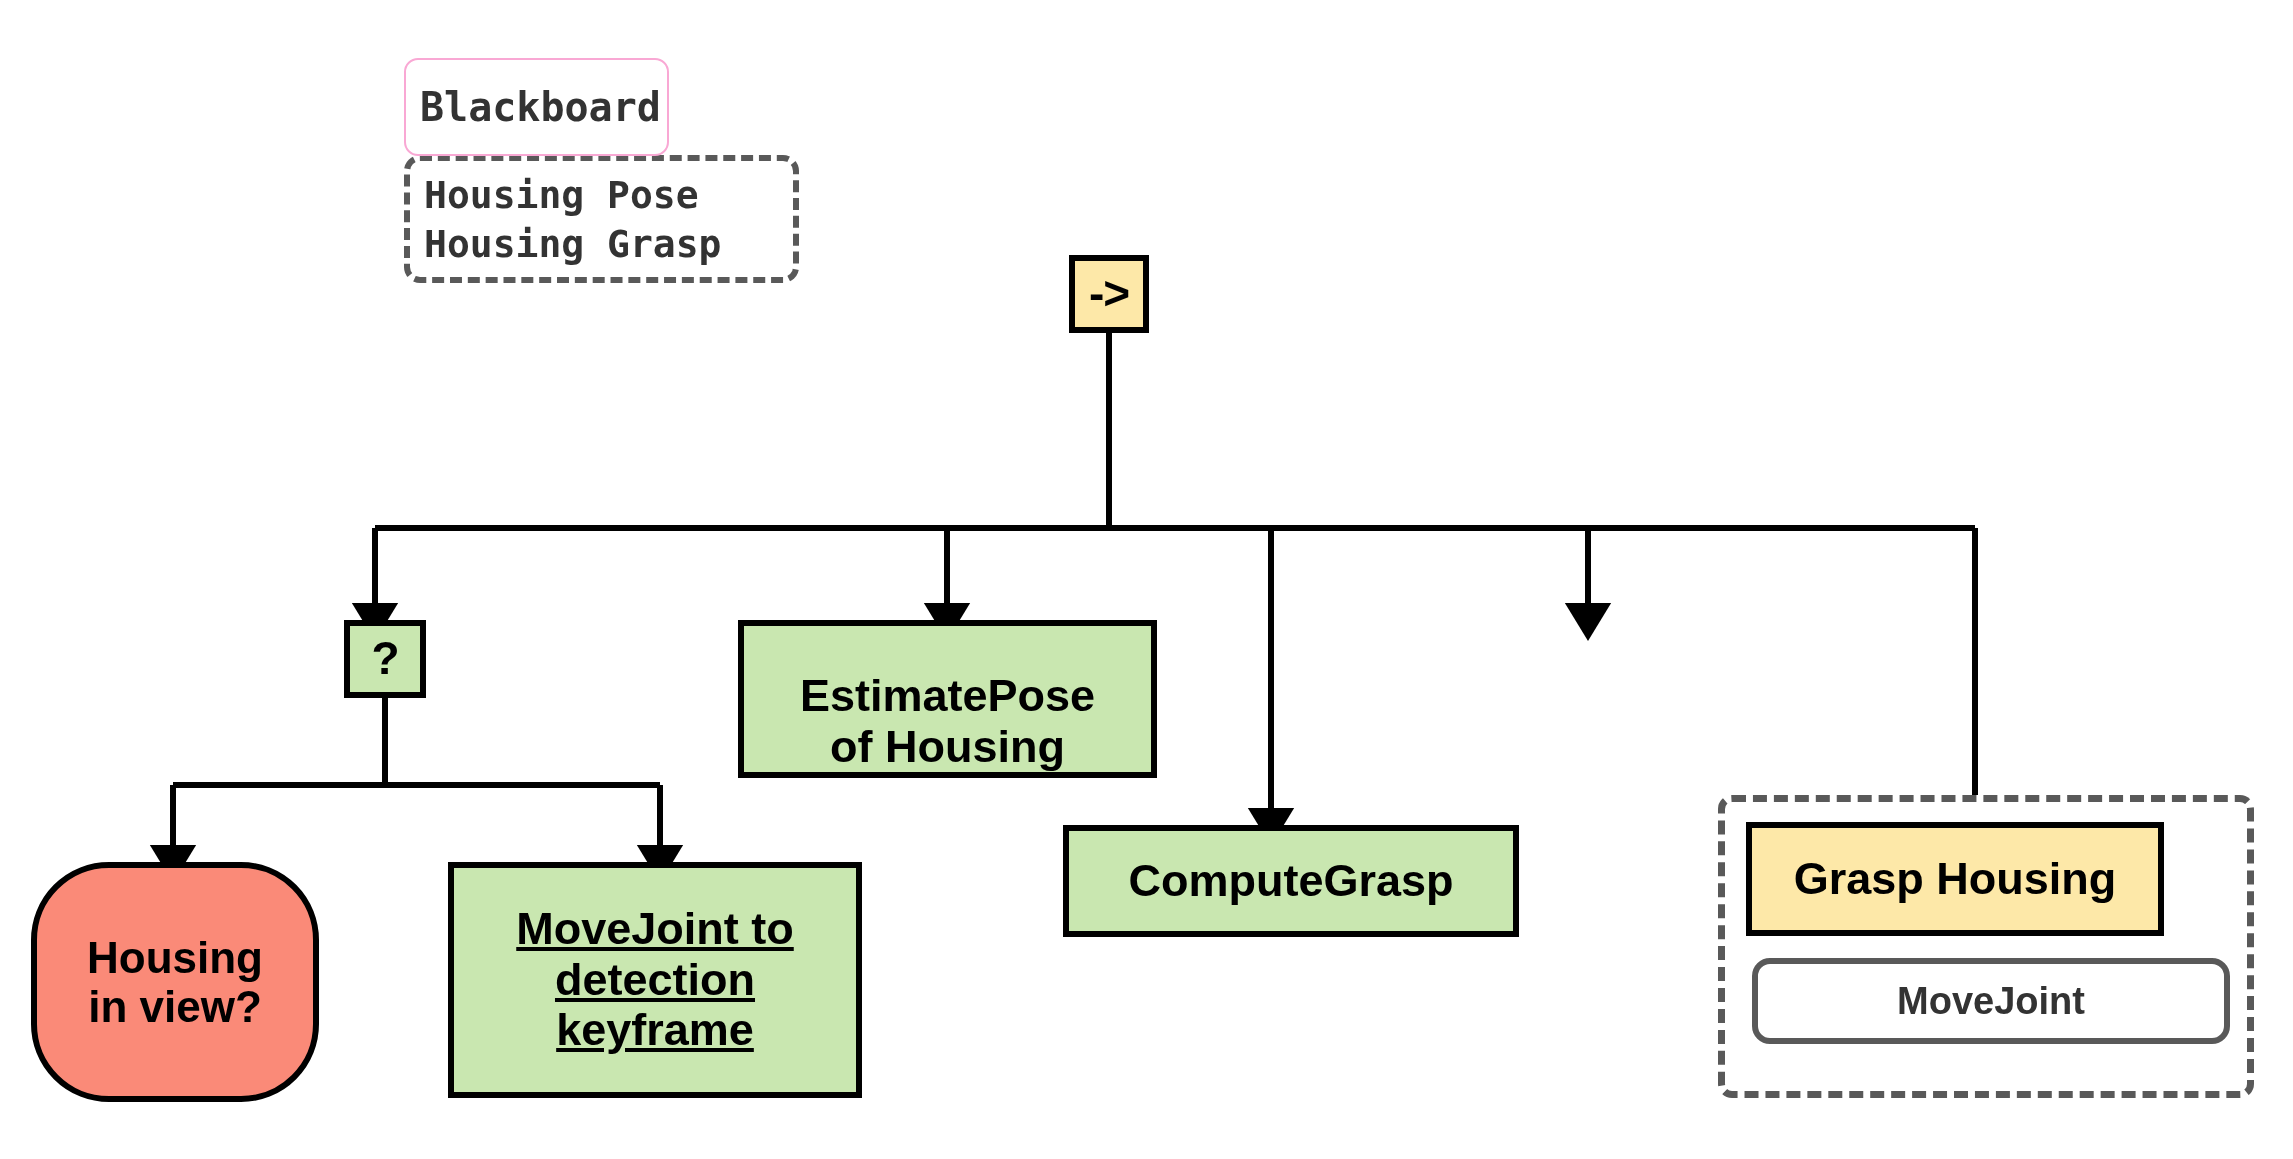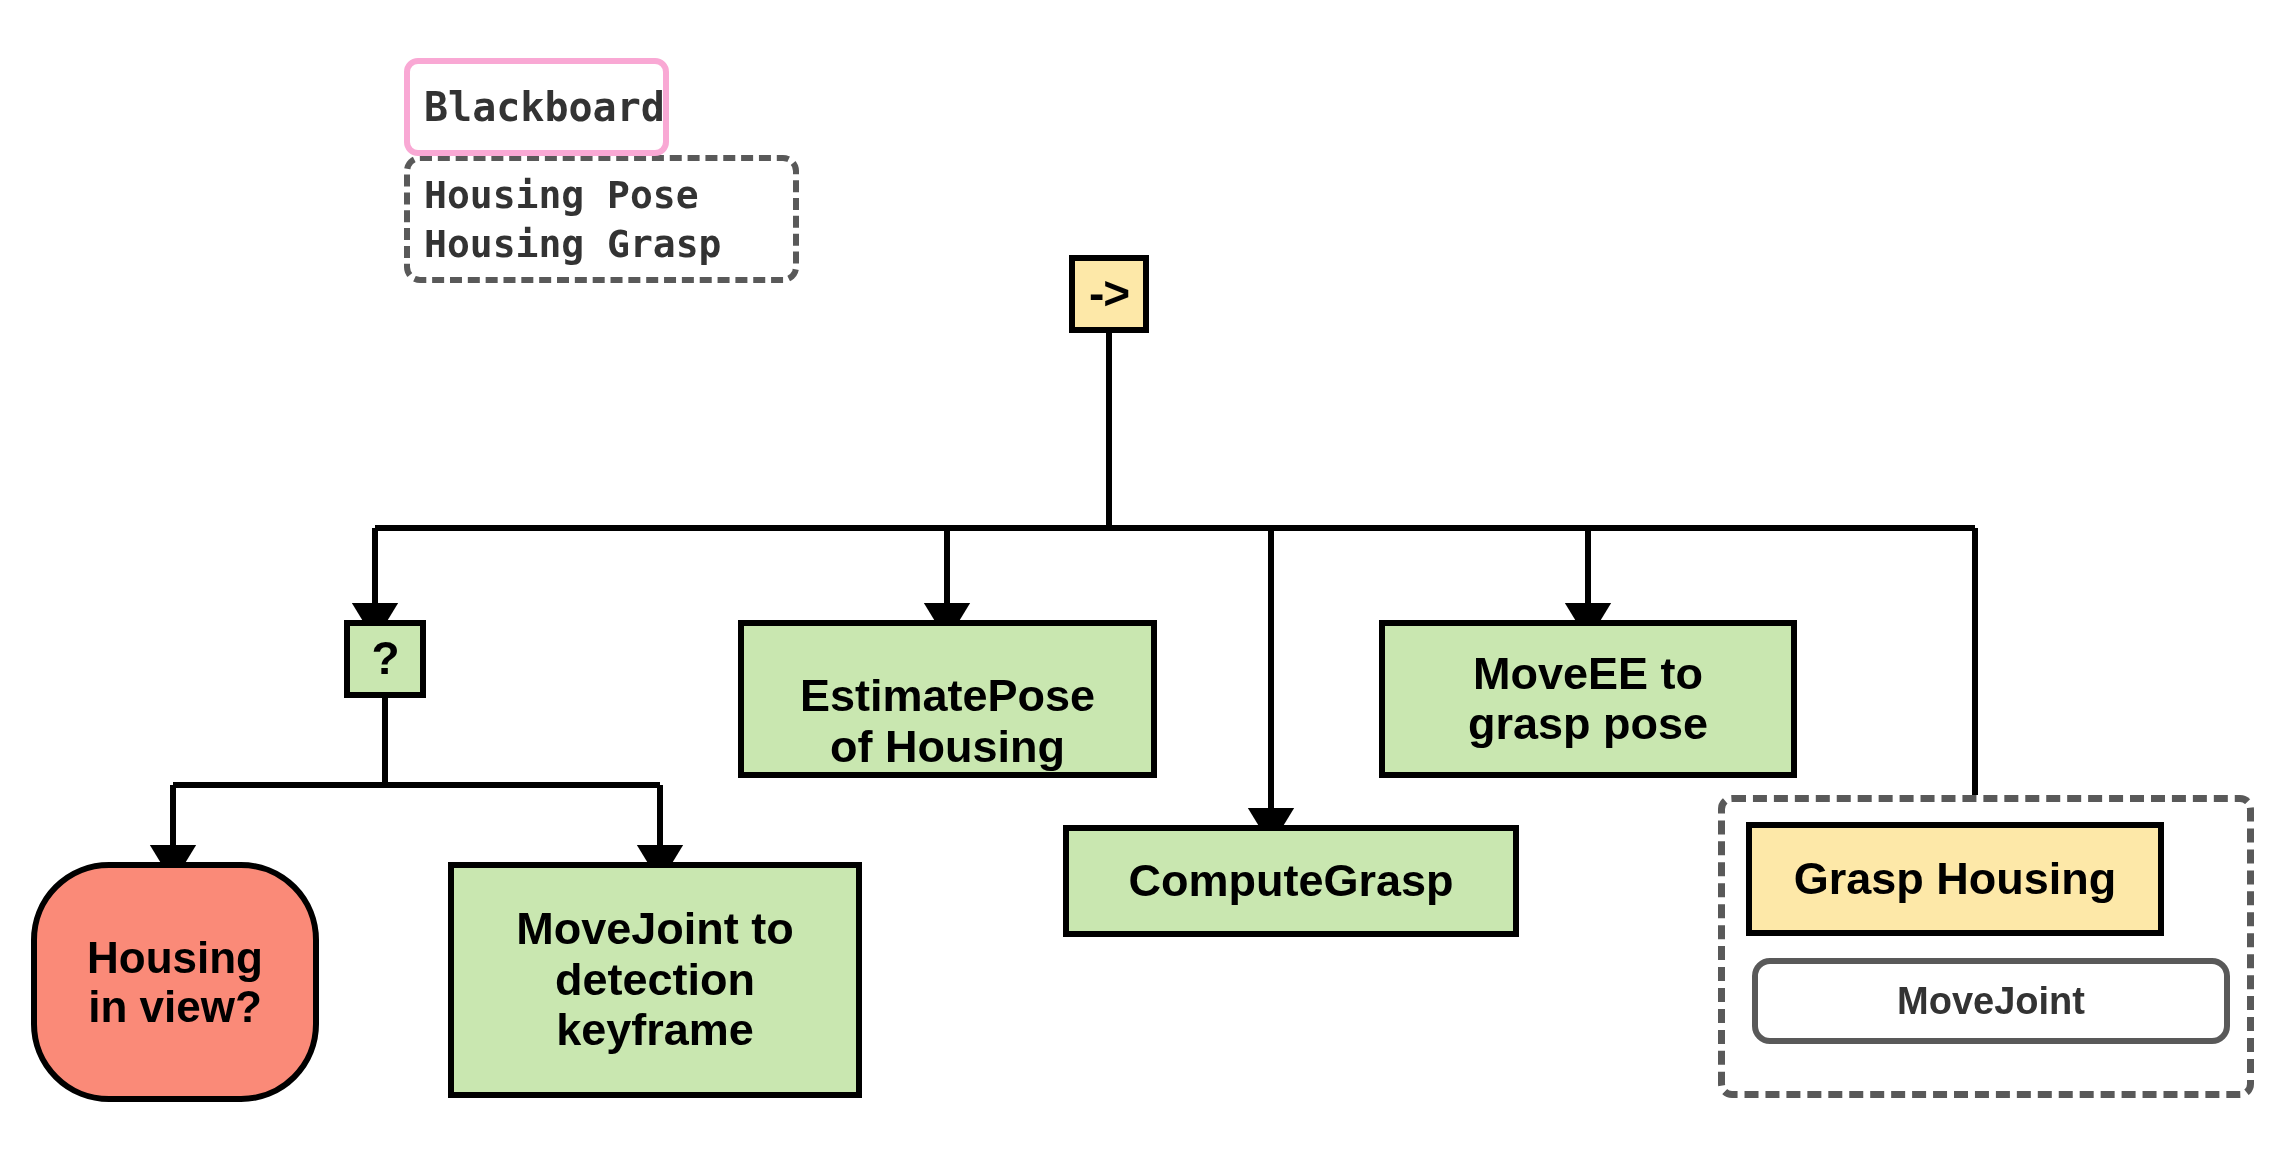--- a/index.html
+++ b/index.html
@@ -56,21 +56,21 @@
   }
 
   .cond-round {
     border-radius: 78px;
   }
 
   
   .bb-title {
     position: absolute;
     box-sizing: border-box;
-    border: 6px solid #f9a8d4;
+    border: 2px solid #f9a8d4;
     border-radius: 14px;
     background: #ffffff;
     display: flex;
     align-items: center;
     padding-left: 14px;
     font-family: "DejaVu Sans Mono", monospace;
     font-weight: bold;
     font-size: 40px;
     color: #333333;
     z-index: 4;
@@ -165,37 +165,33 @@
 
   <div class="node fill-green control-sq" style="left:344px; top:620px; width:82px; height:78px;">
     <span class="lbl">?</span>
   </div>
 
   <div class="node fill-red cond-round" style="left:31px; top:862px; width:288px; height:240px; font-size:44px;">
     <span class="lbl">Housing
 in view?</span>
   </div>
 
-  <div class="node fill-green" style="left:448px; top:862px; width:414px; height:236px; font-size:45px;">
+  <div class="node fill-green" style="left:448px; top:862px; width:414px; height:236px; font-size:45px;text-decoration:underline;">
     <span class="lbl">MoveJoint to
 detection
 keyframe</span>
   </div>
 
   <div class="node fill-green" style="left:738px; top:620px; width:419px; height:158px; font-size:45px;align-items:flex-end;">
     <span class="lbl">EstimatePose
 of Housing</span>
   </div>
 
   <div class="node fill-green" style="left:1063px; top:825px; width:456px; height:112px; font-size:45px;">
     <span class="lbl">ComputeGrasp</span>
   </div>
 
-  <div class="node fill-green" style="left:1379px; top:620px; width:418px; height:158px; font-size:45px;">
-    <span class="lbl">MoveEE to
-grasp pose</span>
-  </div>
 
   <div class="node fill-yellow" style="left:1746px; top:822px; width:418px; height:114px; font-size:45px;text-align:center;">
     <span class="lbl">Grasp Housing</span>
   </div>
 
 </div>
 
 </body></html>

